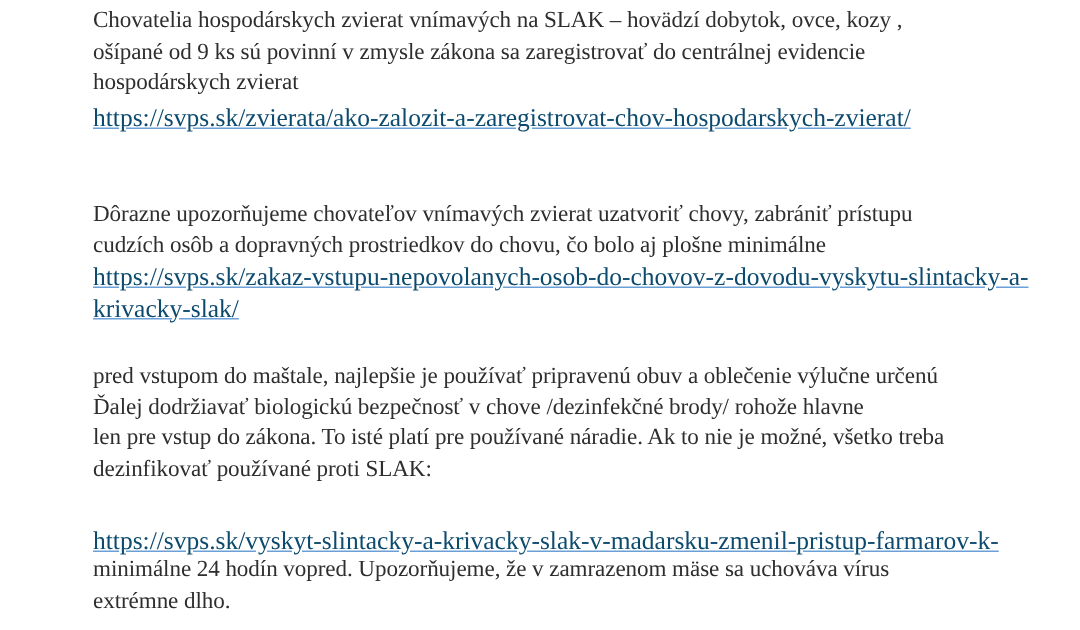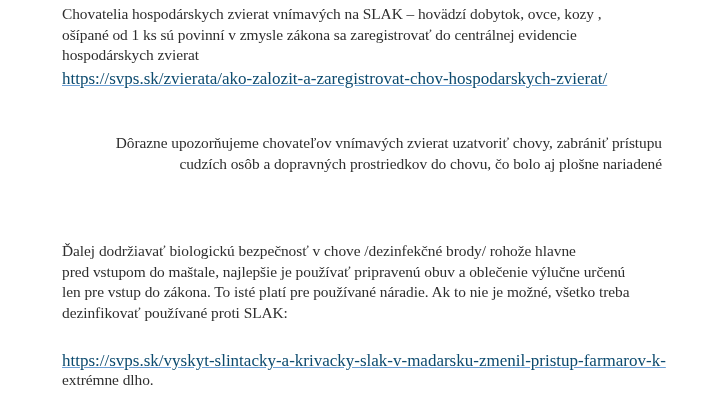--- a/index.html
+++ b/index.html
@@ -46,42 +46,47 @@
     }
     .link .line { display: block; }
   </style>
 </head>
 <body>
 
 <div class="page">
 
   <div class="p" style="top:4px;">
     <span class="line">Chovatelia hospodárskych zvierat vnímavých na SLAK – hovädzí dobytok, ovce, kozy ,</span>
-    <span class="line">ošípané od 1 ks sú povinní v zmysle zákona sa zaregistrovať do centrálnej evidencie</span>
+    <span class="line">ošípané od 9 ks sú povinní v zmysle zákona sa zaregistrovať do centrálnej evidencie</span>
     <span class="line">hospodárskych zvierat</span>
   </div>
 
   <a class="link" style="top:69px;">
     <span class="line">https://svps.sk/zvierata/ako-zalozit-a-zaregistrovat-chov-hospodarskych-zvierat/</span>
   </a>
 
-  <div class="p" style="top:133px;text-align:right;">
+  <div class="p" style="top:133px;">
     <span class="line">Dôrazne upozorňujeme chovateľov vnímavých zvierat uzatvoriť chovy, zabrániť prístupu</span>
-    <span class="line">cudzích osôb a dopravných prostriedkov do chovu, čo bolo aj plošne nariadené</span>
+    <span class="line">cudzích osôb a dopravných prostriedkov do chovu, čo bolo aj plošne minimálne</span>
   </div>
 
+  <a class="link" style="top:175px;">
+    <span class="line">https://svps.sk/zakaz-vstupu-nepovolanych-osob-do-chovov-z-dovodu-vyskytu-slintacky-a-</span>
+    <span class="line">krivacky-slak/</span>
+  </a>
 
   <div class="p" style="top:241px;">
+    <span class="line">pred vstupom do maštale, najlepšie je používať pripravenú obuv a oblečenie výlučne určenú</span>
     <span class="line">Ďalej dodržiavať biologickú bezpečnosť v chove /dezinfekčné brody/ rohože hlavne</span>
-    <span class="line">pred vstupom do maštale, najlepšie je používať pripravenú obuv a oblečenie výlučne určenú</span>
     <span class="line">len pre vstup do zákona. To isté platí pre používané náradie. Ak to nie je možné, všetko treba</span>
     <span class="line">dezinfikovať používané proti SLAK:</span>
   </div>
 
   <a class="link" style="top:327px;margin-top:24px;">
     <span class="line">https://svps.sk/vyskyt-slintacky-a-krivacky-slak-v-madarsku-zmenil-pristup-farmarov-k-</span>
   </a>
 
   <div class="p" style="top:370px;">
+    <span class="line">minimálne 24 hodín vopred. Upozorňujeme, že v zamrazenom mäse sa uchováva vírus</span>
     <span class="line">extrémne dlho.</span>
   </div>
 
 </div>
 
 </body></html>

